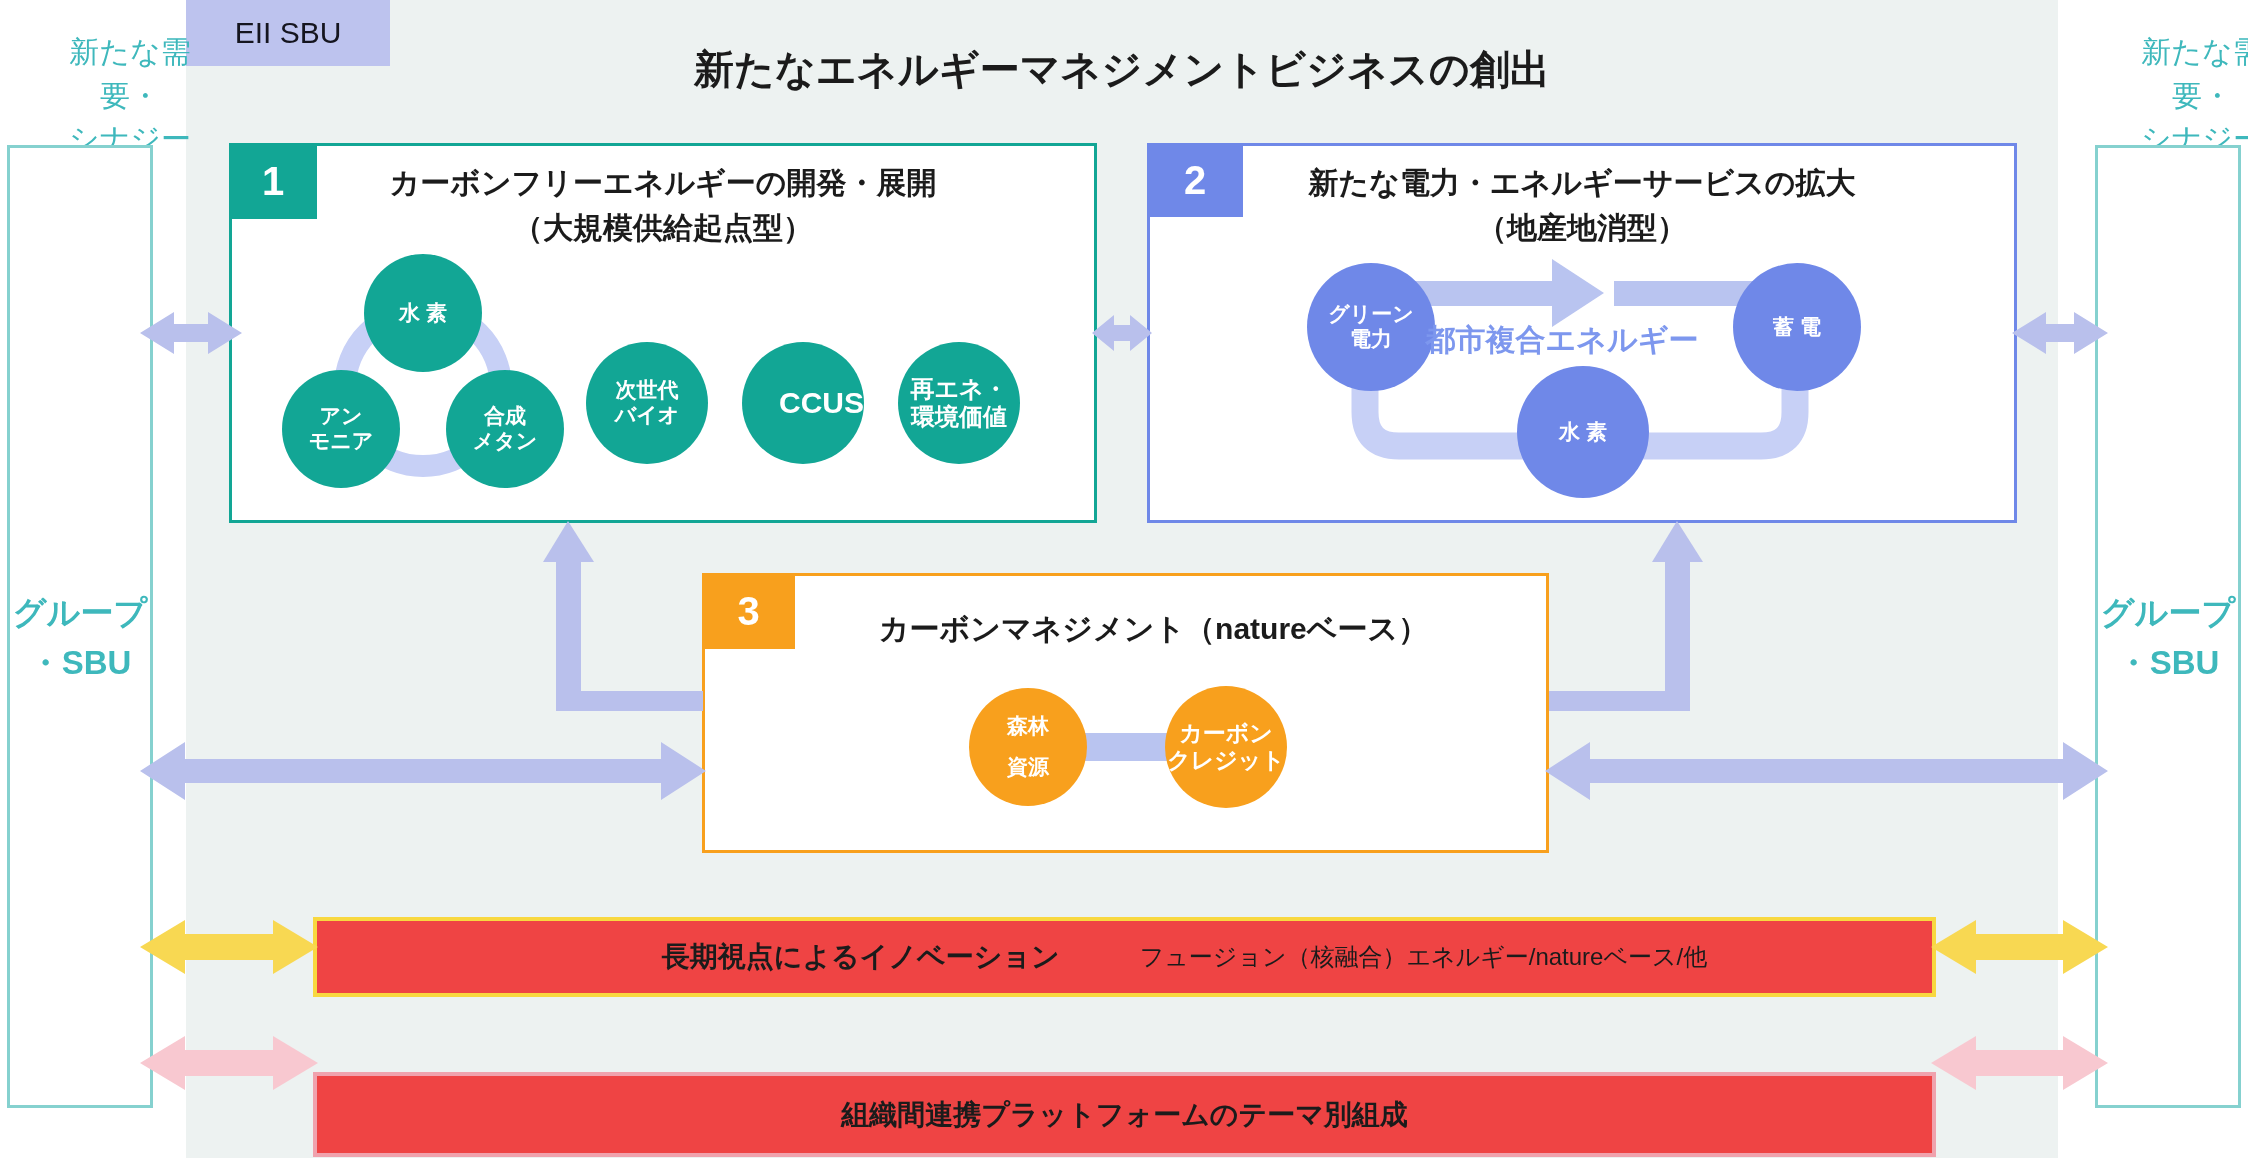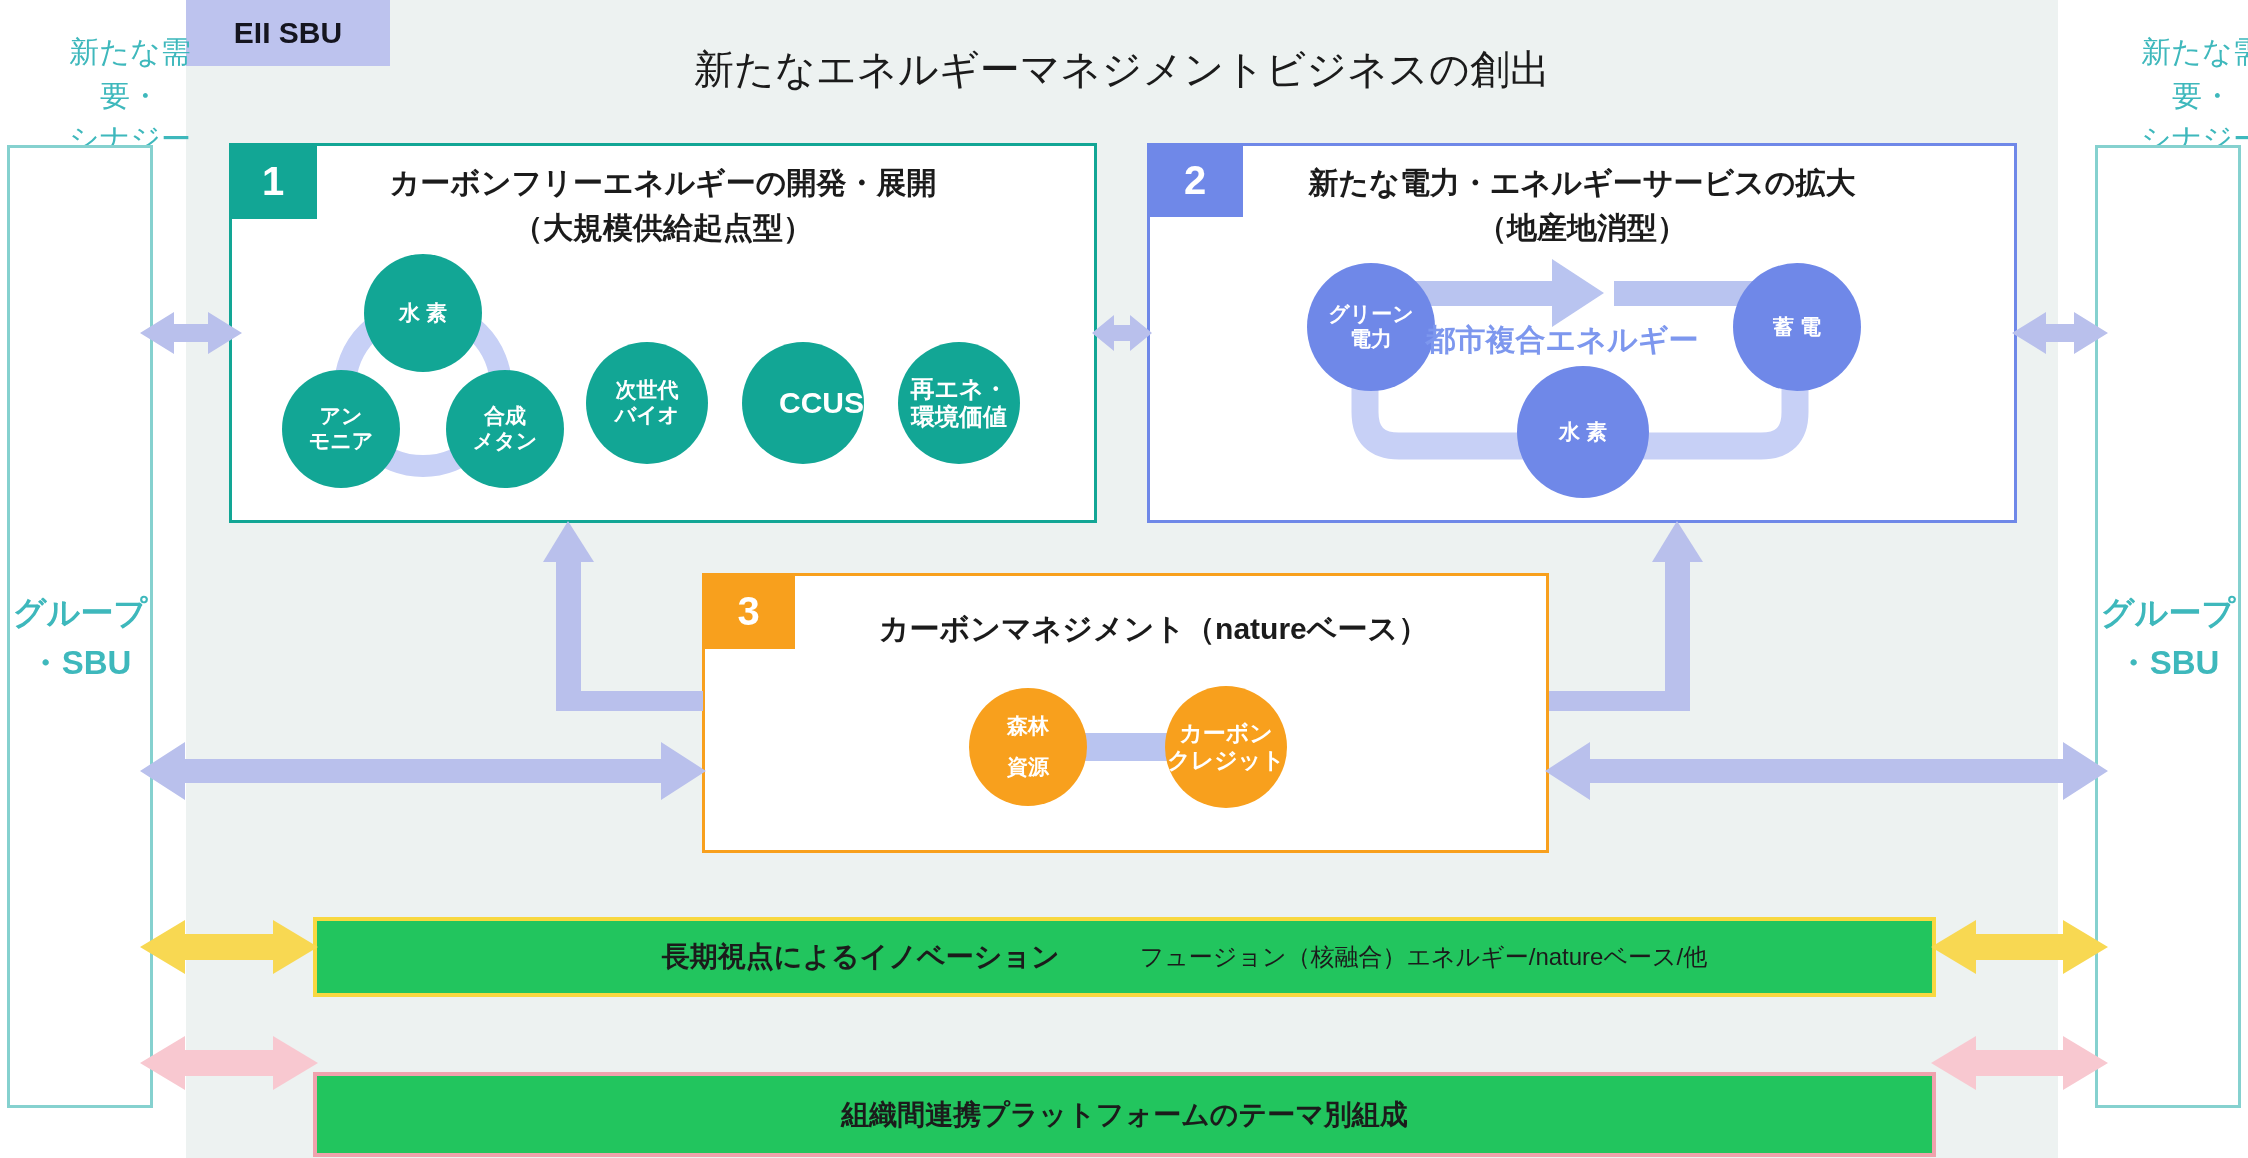--- a/index.html
+++ b/index.html
@@ -9,34 +9,34 @@
     --orange:#f8a01d; --yellow:#f8d840; --yellow_light:#f8d852;
     --pink:#f0a2ad; --pink_light:#f8c8d0; --panel_bg:#edf2f1;
   }
   html,body{margin:0;padding:0;background:#ffffff;}
   .canvas{
     position:relative;width:2248px;height:1158px;overflow:hidden;background:#ffffff;
     font-family:"Liberation Sans","DejaVu Sans",sans-serif;color:#1b1b1b;
   }
   .panel{position:absolute;left:186px;top:0;width:1872px;height:1158px;background:var(--panel_bg);z-index:1;}
   .eii-badge{position:absolute;left:186px;top:0;width:204px;height:66px;background:var(--lavender_badge);
-    display:flex;align-items:center;justify-content:center;font-size:30px;color:#15151f;z-index:2;font-weight:bold;}
+    display:flex;align-items:center;justify-content:center;font-size:30px;color:#15151f;z-index:2;}
   .main-title{position:absolute;left:186px;top:42px;width:1872px;text-align:center;
-    font-size:40px;font-weight:normal;z-index:2;}
+    font-size:40px;font-weight:bold;z-index:2;}
   .tall-box{position:absolute;top:145px;width:146px;height:963px;background:#ffffff;
     border:3px solid var(--teal_light);box-sizing:border-box;z-index:2;}
   .side-label{position:absolute;color:var(--teal_text);font-weight:normal;font-size:30px;
     text-align:center;line-height:1.45;z-index:2;margin-left:42px;}
   .group-label{position:absolute;color:var(--teal_text);font-size:33px;font-weight:600;
     text-align:center;line-height:1.5;z-index:4;}
   .bigbox{position:absolute;background:#ffffff;box-sizing:border-box;z-index:2;}
   .bx1{left:229px;top:143px;width:868px;height:380px;border:3px solid var(--teal);}
   .bx2{left:1147px;top:143px;width:870px;height:380px;border:3px solid var(--blue);}
   .bx3{left:702px;top:573px;width:847px;height:280px;border:3px solid var(--orange);}
-  .bar-box{position:absolute;left:313px;width:1623px;background:#22c55e;box-sizing:border-box;z-index:2;
+  .bar-box{position:absolute;left:313px;width:1623px;background:#ef4444;box-sizing:border-box;z-index:2;
     display:flex;align-items:center;justify-content:center;}
   .ybar{top:917px;height:80px;border:4px solid var(--yellow);}
   .pbar{top:1072px;height:85px;border:4px solid var(--pink);}
   .num-badge{position:absolute;color:#ffffff;font-size:40px;font-weight:bold;
     display:flex;align-items:center;justify-content:center;z-index:5;}
   .nb1{left:229px;top:143px;width:88px;height:76px;background:var(--teal);}
   .nb2{left:1147px;top:143px;width:96px;height:74px;background:var(--blue);}
   .nb3{left:702px;top:573px;width:93px;height:76px;background:var(--orange);}
   .box-title{position:absolute;text-align:center;font-weight:bold;font-size:30px;line-height:1.5;z-index:4;}
   .bt1{left:229px;top:160px;width:868px;}

